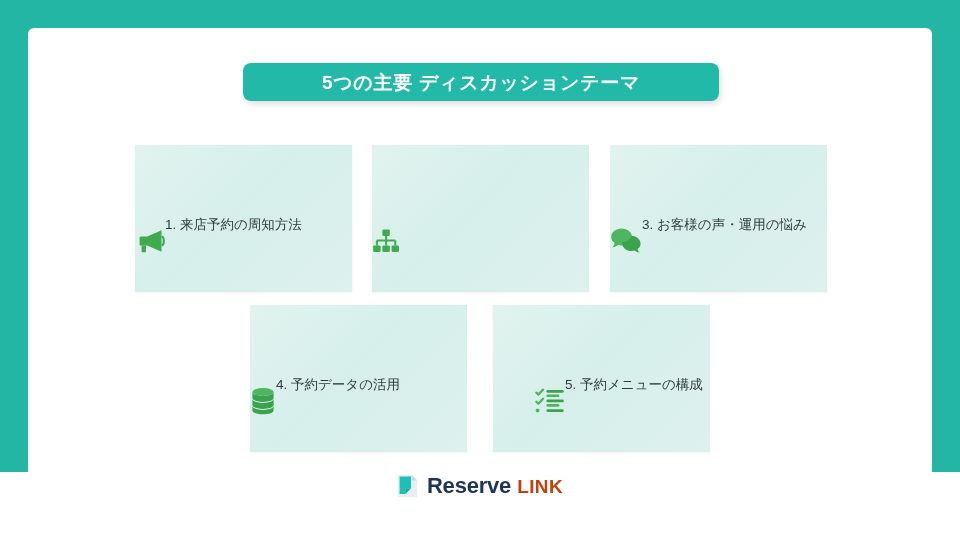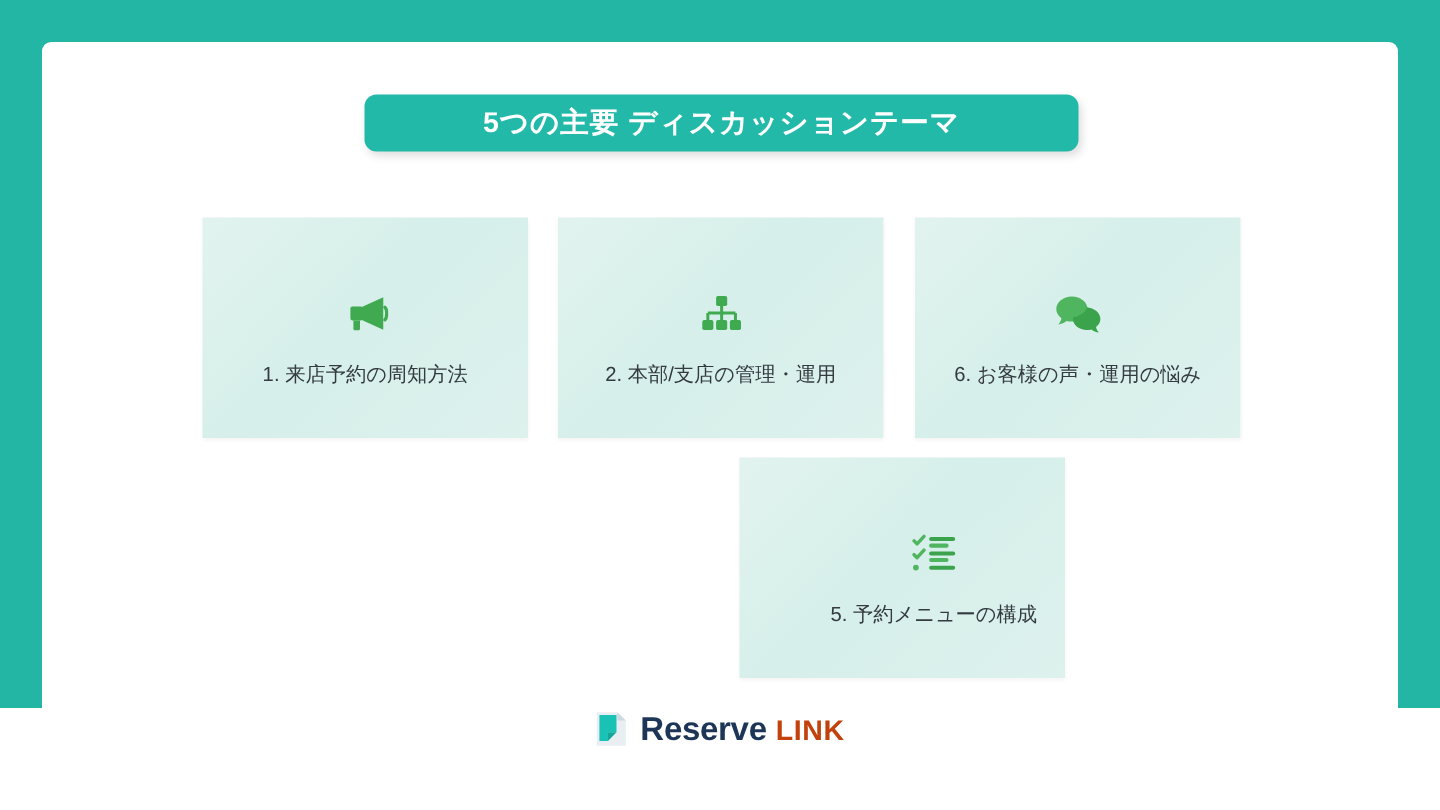--- a/index.html
+++ b/index.html
@@ -55,21 +55,21 @@
     white-space: nowrap;
     line-height: 1;
   }
 
   
   .card {
     position: absolute;
     background: linear-gradient(135deg, #e2f3ef 0%, #d6efea 45%, #ddf1ed 100%);
     box-shadow: 0 1px 3px rgba(0, 0, 0, 0.05);
     display: flex;
-    flex-direction: column;
+    flex-direction: row;
     align-items: center;
     box-sizing: border-box;
   }
   .card .icon-wrap {
     display: flex;
     align-items: center;
     justify-content: center;
     height: 40px;
   }
   .card .card-label {
@@ -155,33 +155,43 @@
     <div class="card card-2">
       <div class="icon-wrap">
         <svg width="28" height="26" viewBox="0 0 28 26" aria-hidden="true">
           <rect x="10.4" y="1.4" width="7.4" height="6.6" rx="1.2" fill="#3faa4f"></rect>
           <rect x="1.2" y="17.4" width="7.4" height="6.6" rx="1.2" fill="#3faa4f"></rect>
           <rect x="10.4" y="17.4" width="7.4" height="6.6" rx="1.2" fill="#3faa4f"></rect>
           <rect x="19.6" y="17.4" width="7.4" height="6.6" rx="1.2" fill="#3faa4f"></rect>
           <path d="M14.1 8.0 L14.1 12.6 M4.9 12.6 L23.3 12.6 M4.9 12.6 L4.9 17.4 M14.1 12.6 L14.1 17.4 M23.3 12.6 L23.3 17.4" fill="none" stroke="#3faa4f" stroke-width="2"></path>
         </svg>
       </div>
-      <div class="card-label">2. 本部/支店の管理・運用</div>
     </div>
 
     <div class="card card-3">
       <div class="icon-wrap">
         <svg width="32" height="27" viewBox="0 0 32 27" aria-hidden="true">
           <path d="M11.6 1.6 C5.8 1.6 1.2 5.4 1.2 10.0 C1.2 12.4 2.5 14.6 4.6 16.1 C4.4 17.6 3.6 19.2 2.4 20.3 C4.6 20.1 6.7 19.2 8.1 18.0 C9.2 18.3 10.4 18.4 11.6 18.4 C17.4 18.4 22.0 14.6 22.0 10.0 C22.0 5.4 17.4 1.6 11.6 1.6 Z" fill="#4fb65f"></path>
           <path d="M21.4 8.8 C26.6 9.2 30.6 12.6 30.6 16.7 C30.6 18.8 29.5 20.7 27.7 22.0 C27.9 23.3 28.6 24.7 29.6 25.7 C27.7 25.5 25.9 24.7 24.7 23.6 C23.7 23.9 22.6 24.0 21.5 24.0 C16.4 24.0 12.3 20.7 12.3 16.7 C12.3 16.3 12.3 15.9 12.4 15.5 C17.6 14.7 21.6 11.3 21.4 8.8 Z" fill="#3aa34c"></path>
         </svg>
       </div>
-      <div class="card-label">6. お客様の声・運用の悩み</div>
-    </div>
-
+      <div class="card-label">3. お客様の声・運用の悩み</div>
+    </div>
+
+    <div class="card card-4">
+      <div class="icon-wrap">
+        <svg width="26" height="28" viewBox="0 0 26 28" aria-hidden="true">
+          <ellipse cx="13" cy="5.0" rx="10.6" ry="3.9" fill="#4fb65f"></ellipse>
+          <path d="M2.4 5.0 L2.4 11.0 C2.4 13.2 7.1 14.9 13 14.9 C18.9 14.9 23.6 13.2 23.6 11.0 L23.6 5.0 C23.6 7.2 18.9 8.9 13 8.9 C7.1 8.9 2.4 7.2 2.4 5.0 Z" fill="#3aa34c"></path>
+          <path d="M2.4 12.0 L2.4 18.0 C2.4 20.2 7.1 21.9 13 21.9 C18.9 21.9 23.6 20.2 23.6 18.0 L23.6 12.0 C23.6 14.2 18.9 15.9 13 15.9 C7.1 15.9 2.4 14.2 2.4 12.0 Z" fill="#3aa34c"></path>
+          <path d="M2.4 19.0 L2.4 23.4 C2.4 25.6 7.1 27.3 13 27.3 C18.9 27.3 23.6 25.6 23.6 23.4 L23.6 19.0 C23.6 21.2 18.9 22.9 13 22.9 C7.1 22.9 2.4 21.2 2.4 19.0 Z" fill="#3aa34c"></path>
+        </svg>
+      </div>
+      <div class="card-label">4. 予約データの活用</div>
+    </div>
 
     <div class="card card-5">
       <div class="icon-wrap">
         <svg width="30" height="26" viewBox="0 0 30 26" aria-hidden="true">
           <path d="M1.4 4.6 L3.4 6.6 L8.0 1.6" fill="none" stroke="#4fb65f" stroke-width="2.3" stroke-linecap="round" stroke-linejoin="round"></path>
           <path d="M1.4 13.8 L3.4 15.8 L8.0 10.8" fill="none" stroke="#4fb65f" stroke-width="2.3" stroke-linecap="round" stroke-linejoin="round"></path>
           <circle cx="2.6" cy="22.4" r="1.9" fill="#4fb65f"></circle>
           <rect x="11.4" y="2.0" width="17.4" height="2.7" rx="1.35" fill="#3aa34c"></rect>
           <rect x="11.4" y="6.4" width="13.0" height="2.7" rx="1.35" fill="#4fb65f"></rect>
           <rect x="11.4" y="11.6" width="17.4" height="2.7" rx="1.35" fill="#3aa34c"></rect>

